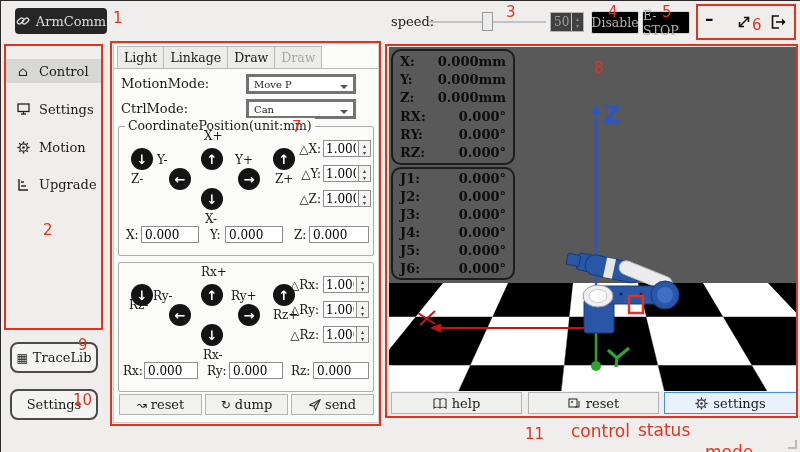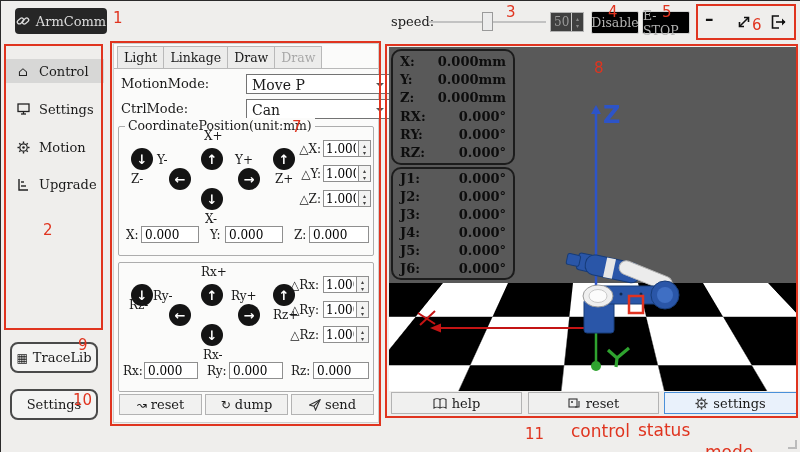--- a/index.html
+++ b/index.html
@@ -33,21 +33,21 @@
   .pillbtn{width:88px;height:31px;border:2px solid #4a4a4a;border-radius:8px;background:#f4f4f3;
     display:flex;align-items:center;justify-content:center;gap:5px;font-size:13px;box-sizing:border-box}
   
   .panel{left:112px;top:42px;width:266px;height:380px;background:#fbfbfa;border:1px solid #cfcfcf;box-sizing:border-box}
   .tabs{left:3px;top:2px;display:flex;align-items:flex-end;z-index:3}
   .tab{height:21px;line-height:21px;padding:0 6px;background:#ececeb;border:1px solid #b9b9b9;margin-right:-1px;font-size:12.5px}
   .tab.active{background:#fff;height:23px;line-height:23px;border-bottom:1px solid #fff;z-index:4;position:relative}
   .tab.disabled{color:#a8a8a8}
   .tab-underline{left:0;top:24px;width:264px;border-top:1px solid #b9b9b9;z-index:1}
   .frm-label{font-size:13px}
-  .combo{width:144px;height:20px;border:1px solid #737373;background:#fff;box-sizing:border-box;font-size:14px}
+  .combo{width:110px;height:20px;border:3px solid #737373;background:#fff;box-sizing:border-box;font-size:10px}
   .combo .val{position:absolute;left:5px;top:2px}
   .chev{position:absolute;right:5px;top:8px;width:0;height:0;border-left:4px solid transparent;border-right:4px solid transparent;border-top:4px solid #555}
   .group{width:256px;height:130px;border:1px solid #adadad;border-radius:2px;box-sizing:border-box}
   .legend{position:absolute;background:#fbfbfa;padding:0 3px;font-size:12.5px;top:-9px;left:6px;white-space:nowrap}
   .circlebtn{width:22px;height:22px;border-radius:50%;background:#141414;color:#fff;
     display:flex;align-items:center;justify-content:center;font-family:"DejaVu Sans",sans-serif;font-weight:bold;font-size:13px}
   .dlab{font-size:12px}
   .dspin-label{font-size:12px;width:30px;text-align:right}
   .dspin-input{width:36px;height:17px;border:1px solid #8f8f8f;font-size:12px;font-family:"DejaVu Serif",serif;padding:0 2px;box-sizing:border-box;background:#fff;outline:none}
   .dspin-col{width:12px;height:17px;border:1px solid #8f8f8f;border-left:none;background:#f3f3f2;display:flex;flex-direction:column;

